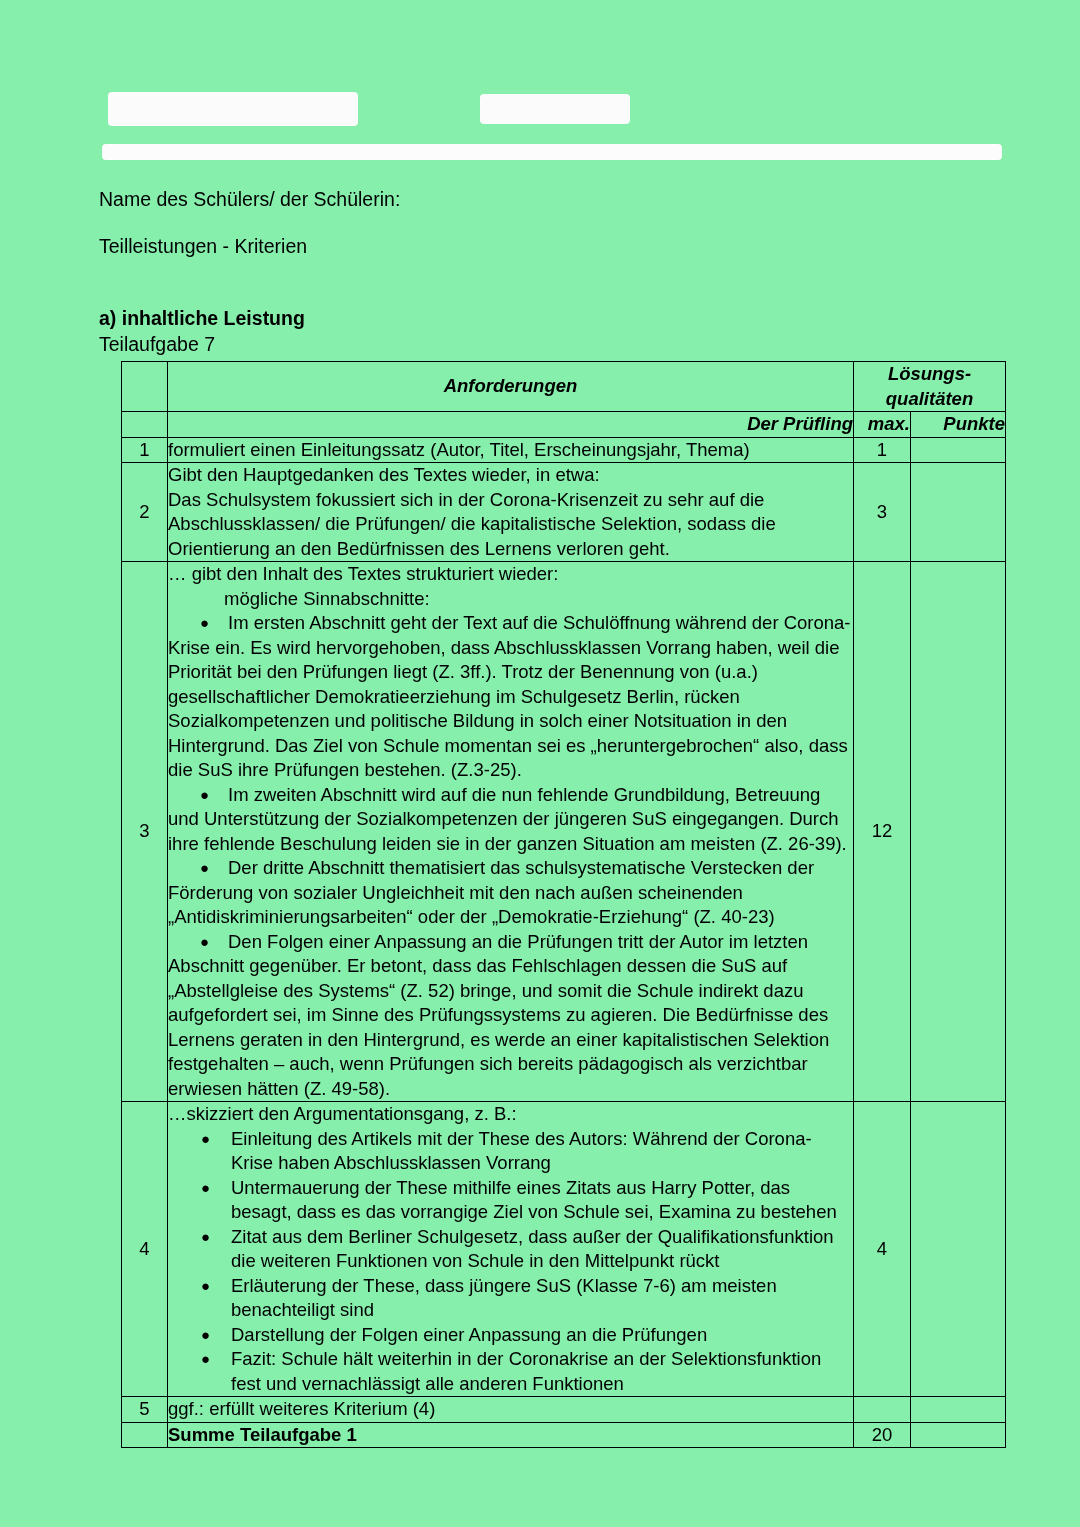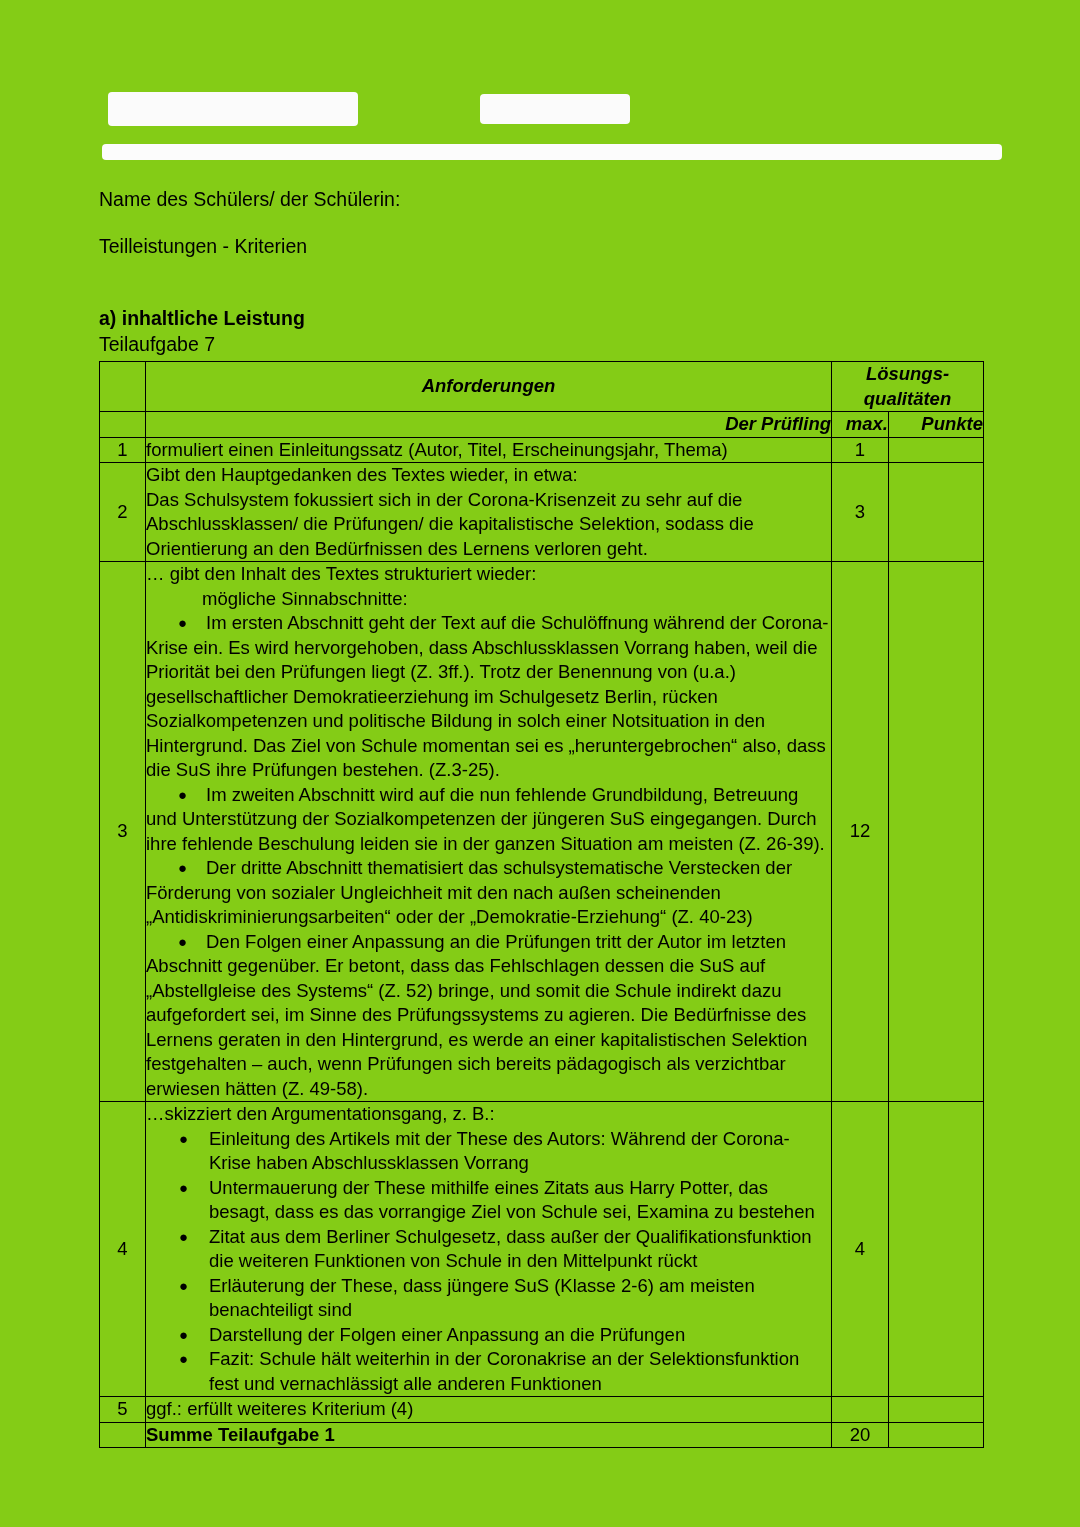--- a/index.html
+++ b/index.html
@@ -15,21 +15,21 @@
     font-family: "Liberation Sans", sans-serif;
     color: #000000;
     overflow: hidden;
   }
 
   .page {
     position: absolute;
     left: 0; top: 0;
     width: 1080px;
     height: 1527px;
-    background: #84cc16;
+    background: #86efac;
   }
 
   
   .artifact-band {
     position: absolute;
     left: 100px;
     top: 88px;
     width: 890px;
     height: 80px;
     pointer-events: none;
@@ -60,20 +60,21 @@
   .spacer-md { height: 46px; }
 
   .bold { font-weight: bold; }
 
   
   table.grid {
     border-collapse: collapse;
     width: 884px;
     margin-top: 4px;
     table-layout: fixed;
+    margin-left: 22px;
   }
   table.grid td {
     border: 1px solid #000;
     padding: 0;
     vertical-align: middle;
     font-size: 18.5px;
     line-height: 24.5px;
   }
 
   col.c-num   { width: 46px;  }
@@ -264,21 +265,21 @@
               <li>
                 <span class="bullet">●</span>
                 <span>Untermauerung der These mithilfe eines Zitats aus Harry Potter, das besagt, dass es das vorrangige Ziel von Schule sei, Examina zu bestehen</span>
               </li>
               <li>
                 <span class="bullet">●</span>
                 <span>Zitat aus dem Berliner Schulgesetz, dass außer der Qualifikationsfunktion die weiteren Funktionen von Schule in den Mittelpunkt rückt</span>
               </li>
               <li>
                 <span class="bullet">●</span>
-                <span>Erläuterung der These, dass jüngere SuS (Klasse 2-6) am meisten benachteiligt sind</span>
+                <span>Erläuterung der These, dass jüngere SuS (Klasse 7-6) am meisten benachteiligt sind</span>
               </li>
               <li>
                 <span class="bullet">●</span>
                 <span>Darstellung der Folgen einer Anpassung an die Prüfungen</span>
               </li>
               <li>
                 <span class="bullet">●</span>
                 <span>Fazit: Schule hält weiterhin in der Coronakrise an der Selektionsfunktion fest und vernachlässigt alle anderen Funktionen</span>
               </li>
             </ul>

